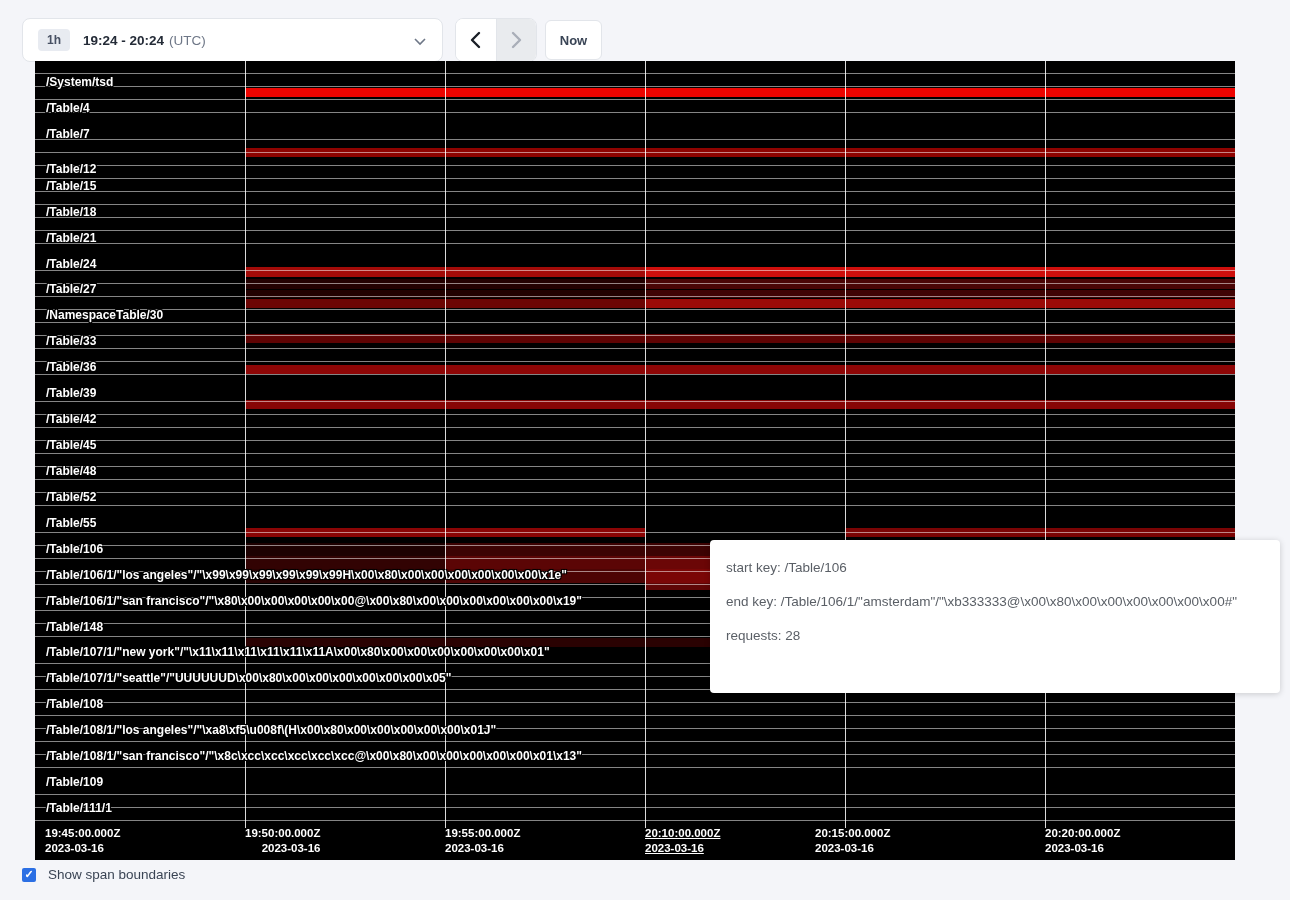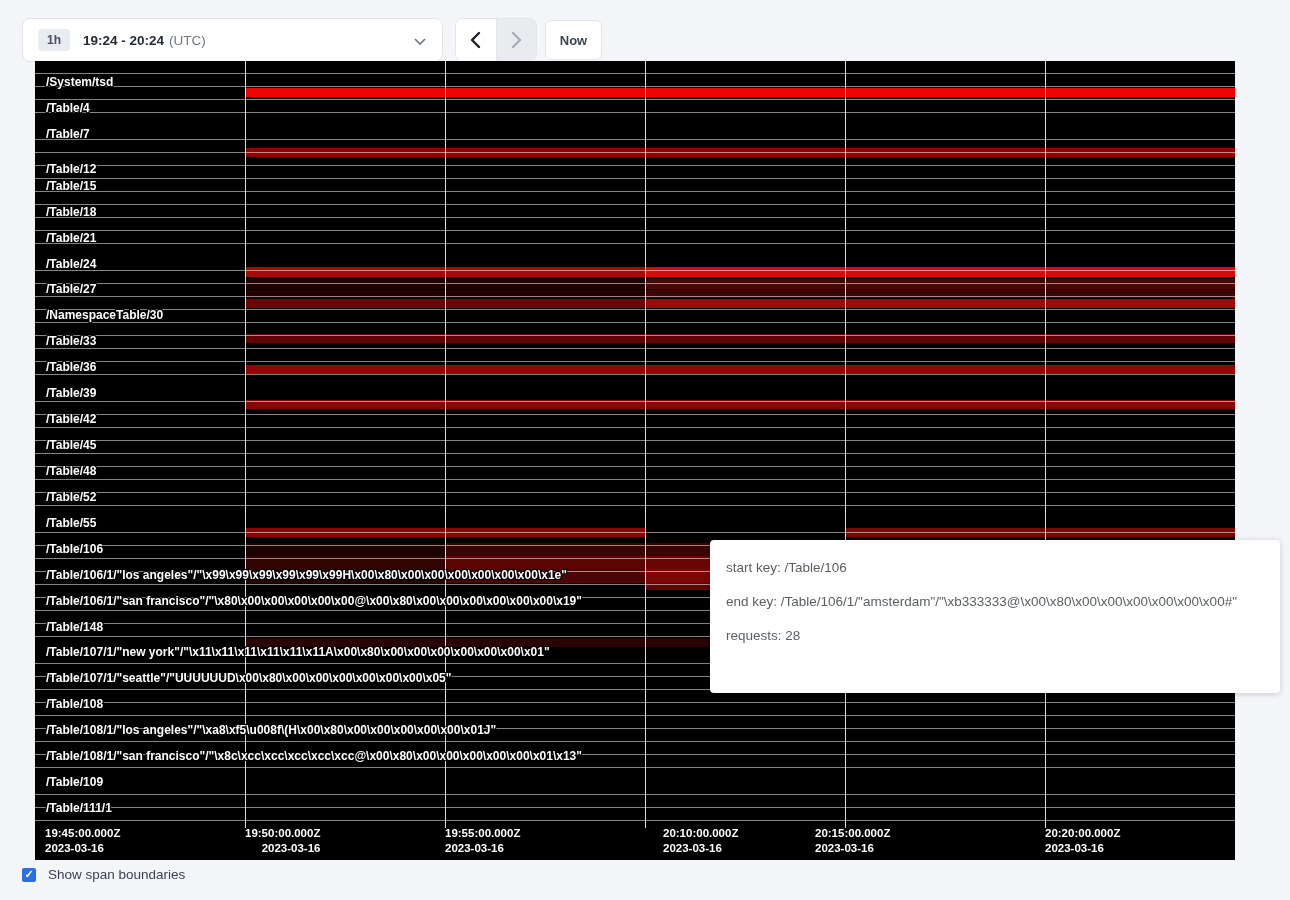--- a/index.html
+++ b/index.html
@@ -183,21 +183,21 @@
         <div>2023-03-16</div>
       </div>
       <div class="axis-label" style="left: 210px; text-align: right;">
         <div>19:50:00.000Z</div>
         <div>2023-03-16</div>
       </div>
       <div class="axis-label" style="left: 410px;">
         <div>19:55:00.000Z</div>
         <div>2023-03-16</div>
       </div>
-      <div class="axis-label" style="left: 628px;">
+      <div class="axis-label" style="left: 610px; text-decoration: underline;">
         <div>20:10:00.000Z</div>
         <div>2023-03-16</div>
       </div>
       <div class="axis-label" style="left: 780px;">
         <div>20:15:00.000Z</div>
         <div>2023-03-16</div>
       </div>
       <div class="axis-label" style="left: 1010px;">
         <div>20:20:00.000Z</div>
         <div>2023-03-16</div>

